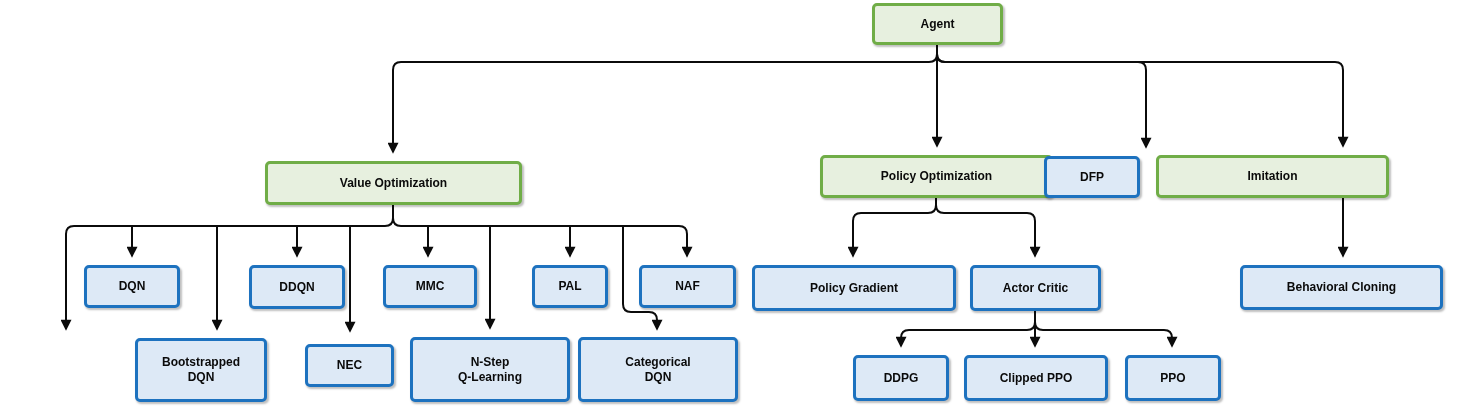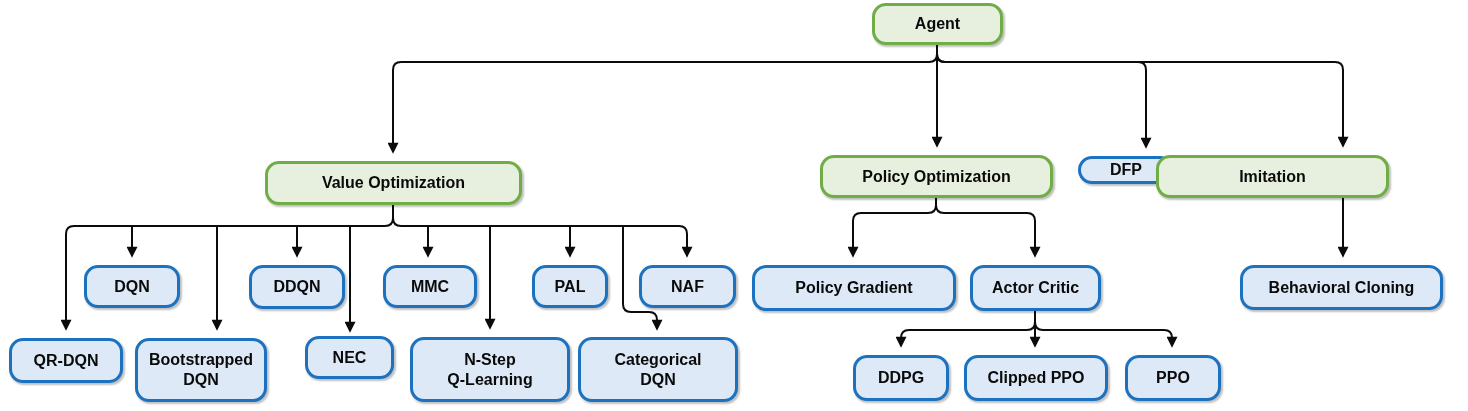--- a/index.html
+++ b/index.html
@@ -9,23 +9,23 @@
     background:#ffffff;
     font-family:"Liberation Sans", sans-serif;
     overflow:hidden;
   }
   #edges{position:absolute;left:0;top:0;width:1468px;height:411px;}
   .edge{stroke:var(--line,#0b0b0b);stroke-width:2;fill:none;}
   .node{
     position:absolute;
     display:flex;align-items:center;justify-content:center;
     box-sizing:border-box;
-    border-radius:14px;
+    border-radius:5px;
     font-weight:700;
-    font-size:16px;
+    font-size:12px;
     line-height:1.22;
     text-align:center;
     color:#0a0a0a;
     box-shadow:1.5px 2px 2px rgba(0,0,0,0.25);
   }
   .node span{white-space:pre-line;}
   .node.green{
     background:var(--green-fill,#e7f0df);
     border:3px solid var(--green-border,#70ad47);
   }
@@ -79,21 +79,21 @@
   <div class="node green" style="left:872px;top:3px;width:131px;height:42px">
     <span>Agent</span>
   </div>
 
   <div class="node green" style="left:265px;top:161px;width:257px;height:44px">
     <span>Value Optimization</span>
   </div>
   <div class="node green" style="left:820px;top:155px;width:233px;height:43px">
     <span>Policy Optimization</span>
   </div>
-  <div class="node blue" style="left:1078px;top:156px;width:96px;height:28px">
+  <div class="node blue" style="left:1044px;top:156px;width:96px;height:42px">
     <span>DFP</span>
   </div>
   <div class="node green" style="left:1156px;top:155px;width:233px;height:43px">
     <span>Imitation</span>
   </div>
 
   <div class="node blue" style="left:84px;top:265px;width:96px;height:43px">
     <span>DQN</span>
   </div>
   <div class="node blue" style="left:249px;top:265px;width:96px;height:44px">
@@ -102,28 +102,25 @@
   <div class="node blue" style="left:383px;top:265px;width:94px;height:43px">
     <span>MMC</span>
   </div>
   <div class="node blue" style="left:532px;top:265px;width:76px;height:43px">
     <span>PAL</span>
   </div>
   <div class="node blue" style="left:639px;top:265px;width:97px;height:43px">
     <span>NAF</span>
   </div>
 
-  <div class="node blue" style="left:9px;top:338px;width:114px;height:45px">
-    <span>QR-DQN</span>
-  </div>
   <div class="node blue" style="left:135px;top:338px;width:132px;height:64px">
     <span>Bootstrapped
 DQN</span>
   </div>
-  <div class="node blue" style="left:305px;top:336px;width:89px;height:43px">
+  <div class="node blue" style="left:305px;top:344px;width:89px;height:43px">
     <span>NEC</span>
   </div>
   <div class="node blue" style="left:410px;top:337px;width:160px;height:65px">
     <span>N-Step
 Q-Learning</span>
   </div>
   <div class="node blue" style="left:578px;top:337px;width:160px;height:65px">
     <span>Categorical
 DQN</span>
   </div>

